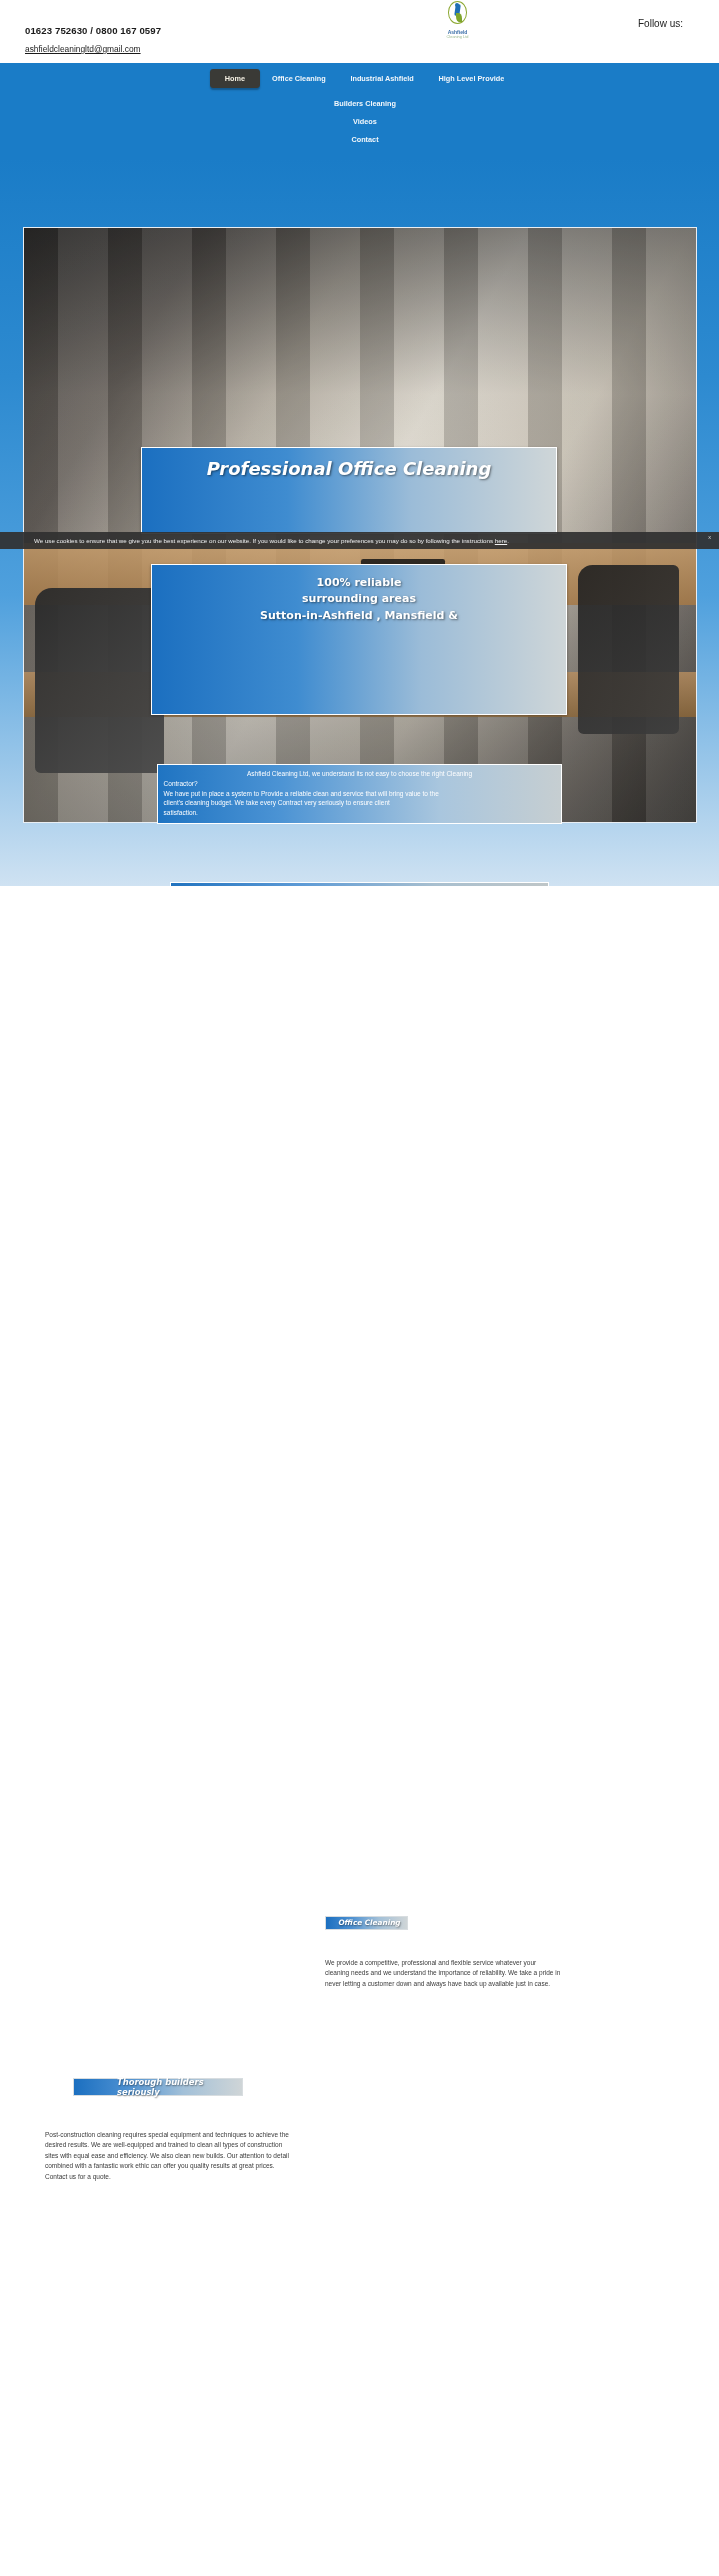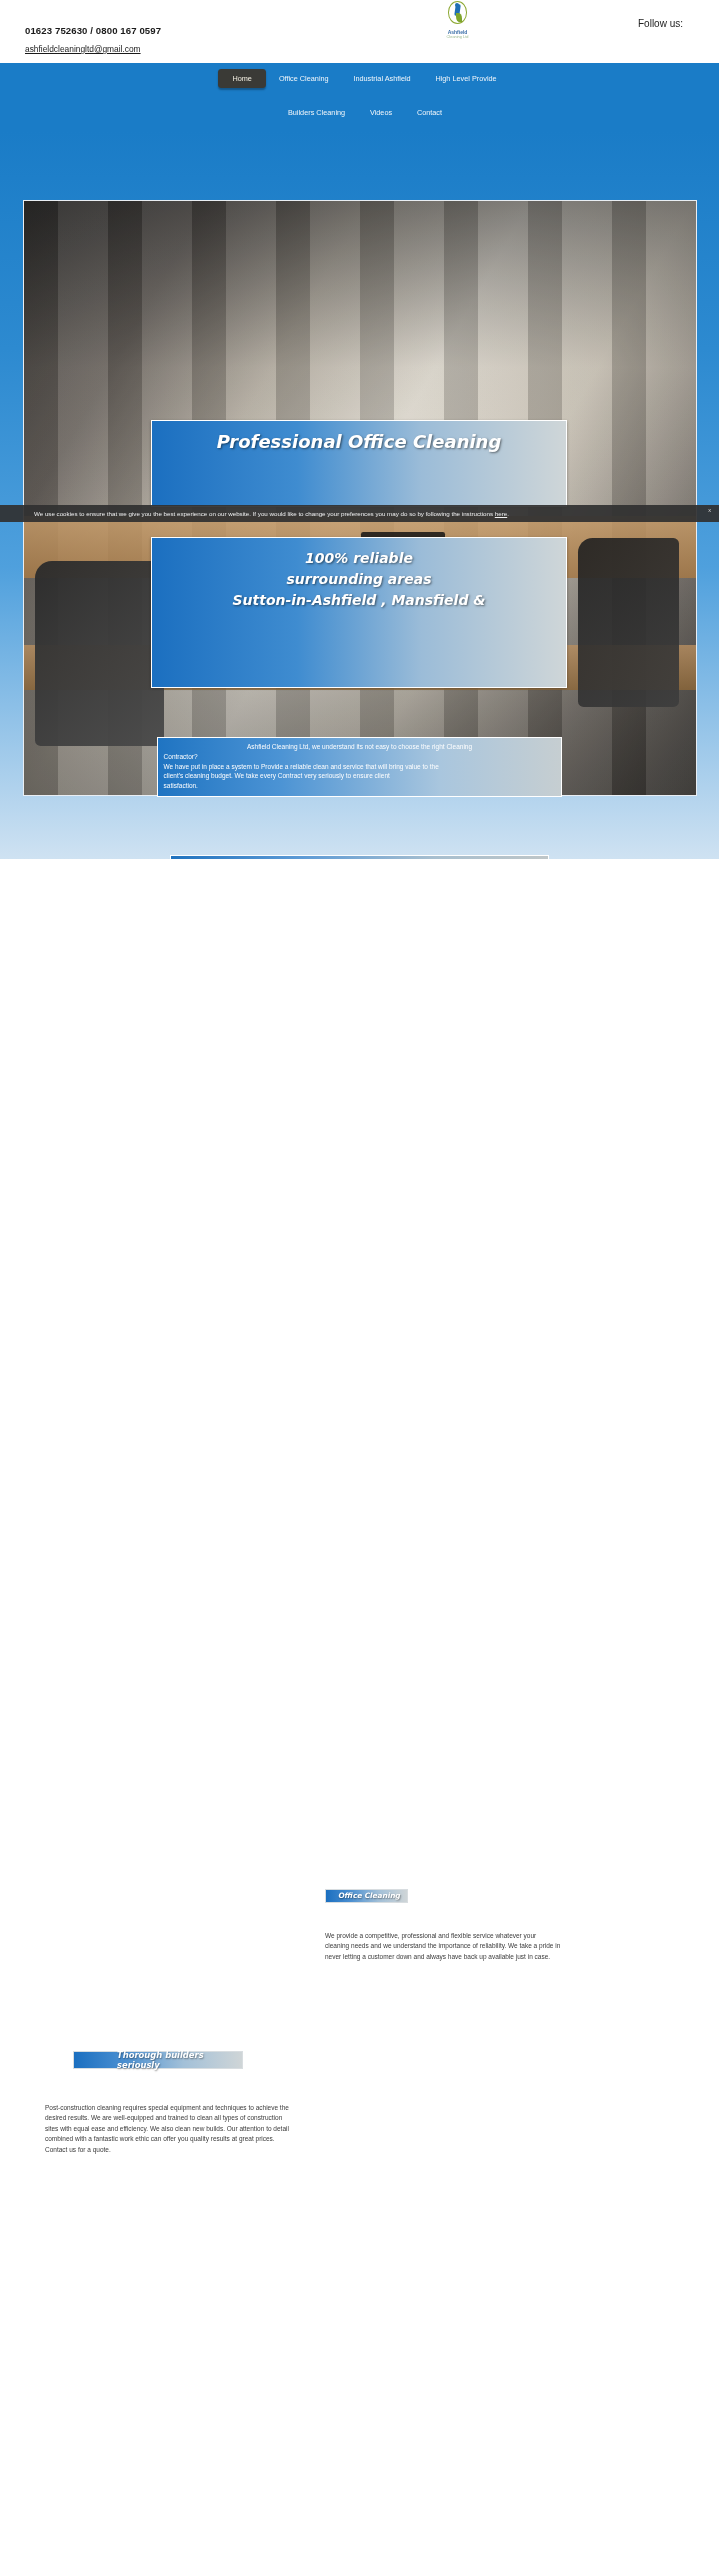--- a/index.html
+++ b/index.html
@@ -98,29 +98,30 @@
     align-items: center;
     gap: 0px;
   }
   .nav-row.row1 { padding-left: 7.9px; }
   .nav-item {
     color: #f2f7fb;
     font-size: 7.3px;
     padding: 4.5px 12.4px;
     white-space: nowrap;
     cursor: pointer;
+    font-weight: bold;
   }
   .nav-item.active {
     background: #3a3a36;
     border-radius: 3.4px;
     padding: 5px 14.6px;
     color: #f5f1e4;
     box-shadow: 0 1.1px 1.7px rgba(0,0,0,.3);
   }
-  .nav-row.row2 { margin-top: 16px; padding-left: 11px; }
+  .nav-row.row2 { margin-top: 7px; padding-left: 11px; flex-direction: column; }
 
   
   .hero {
     position: relative;
     height: 728px;
     background: linear-gradient(180deg,#1a7cc7 0%, #2d8ad0 30%, #4fa0dd 60%, #cfe2f2 100%);
     overflow: hidden;
   }
   .hero-photo {
     position: absolute;
@@ -182,43 +183,42 @@
   }
 
   .hero-band {
     position: absolute;
     background: linear-gradient(90deg, #1b6fc0 0%, #3f8cd0 35%, #9bbcd8 65%, #cfd6d8 100%);
     border: 1.1px solid #ffffff;
     text-align: center;
     box-shadow: 0 0.6px 2.8px rgba(0,0,0,.35);
   }
   .band1 {
-    left: 151px; top: 289px;
+    left: 141px; top: 289px;
     width: 416px; height: 87px;
     padding-top: 9px;
   }
   .band1 .ln {
     font-family: "DejaVu Sans", sans-serif;
     font-style: italic;
     font-weight: bold;
     font-size: 18px;
     color: #ffffff;
     line-height: 1.34;
     text-shadow: 1.1px 1.1px 2.2px rgba(0,0,0,.5);
   }
   .band2 {
     left: 151px; top: 406px;
     width: 416px; height: 151px;
     padding-top: 10px;
   }
   .band2 .ln {
     font-family: "DejaVu Sans", sans-serif;
-    font-style: italic;
-    font-weight: bold;
-    font-size: 14px;
+    font-weight: bold;
+    font-size: 11px;
     color: #ffffff;
     line-height: 1.5;
     text-shadow: 1.1px 1.1px 2.2px rgba(0,0,0,.5);
   }
   .band-sub {
     position: absolute;
     left: 157px; top: 606px;
     width: 405px;
     background: linear-gradient(90deg,#1f74c2 0%, #4b93d4 30%, #a9c6de 70%, #c6ced1 100%);
     border: 1.1px solid #fff;

